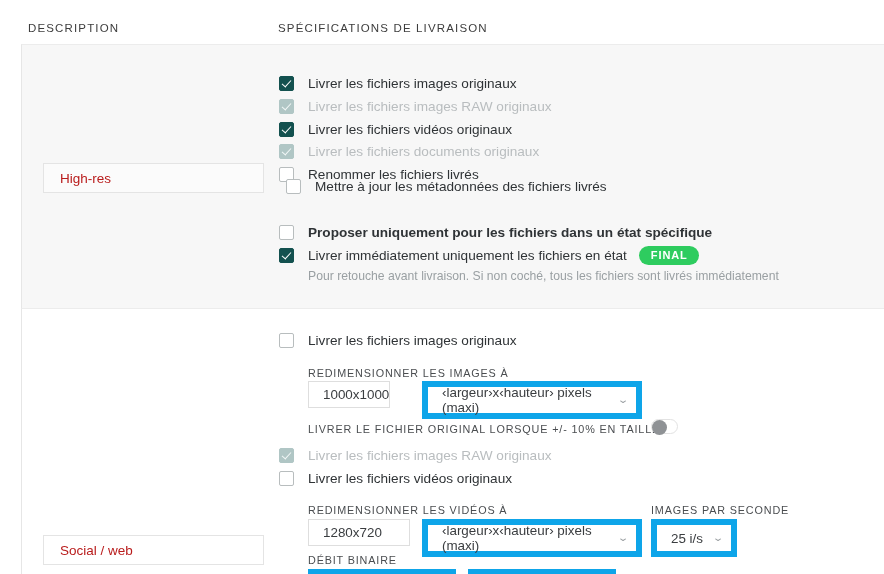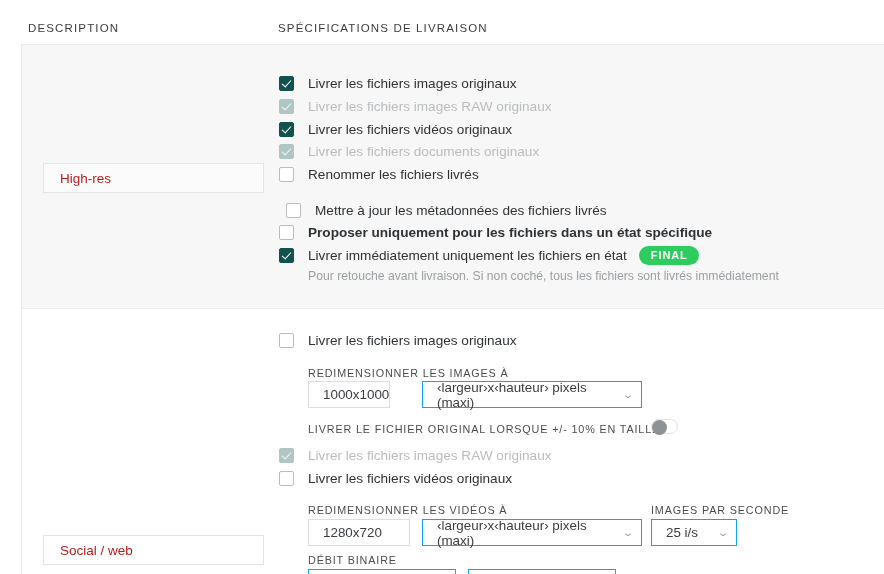--- a/index.html
+++ b/index.html
@@ -99,22 +99,22 @@
 
   .txtinput {
     position:absolute;
     border:1px solid #dedede; background:#fff;
     height:27px; display:flex; align-items:center;
     padding-left:14px; font-size:13.4px; color:#3a3d40;
   }
 
   .selectbox {
     position:absolute;
-    border:1px solid #0ea5e9; background:#fff;
-    height:27px; display:flex; align-items:center;
+    border:6px solid #0ea5e9; background:#fff;
+    height:38px; display:flex; align-items:center;
     justify-content:space-between;
     padding:0 9px 0 14px; font-size:13.4px; color:#3a3d40;
   }
   .selectbox .chev {
     font-size:10px; color:#9a9fa2; margin-left:8px; line-height:1;
     transform:scaleX(1.45);
   }
 
   .toggle {
     position:absolute;
@@ -168,21 +168,21 @@
       <div class="cb-row" style="top:96px;">
         <span class="cbox disabled-checked"></span>
         <span class="cb-label dim">Livrer les fichiers documents originaux</span>
       </div>
 
       <div class="cb-row" style="top:119px;">
         <span class="cbox"></span>
         <span class="cb-label">Renommer les fichiers livrés</span>
       </div>
 
-      <div class="cb-row" style="top:155px;padding-left:7px;">
+      <div class="cb-row" style="top:131px;padding-left:7px;">
         <span class="cbox"></span>
         <span class="cb-label">Mettre à jour les métadonnées des fichiers livrés</span>
       </div>
 
       <div class="cb-row" style="top:177px;font-weight:bold;">
         <span class="cbox"></span>
         <span class="cb-label">Proposer uniquement pour les fichiers dans un état spécifique</span>
       </div>
 
       <div class="cb-row" style="top:200px;">

